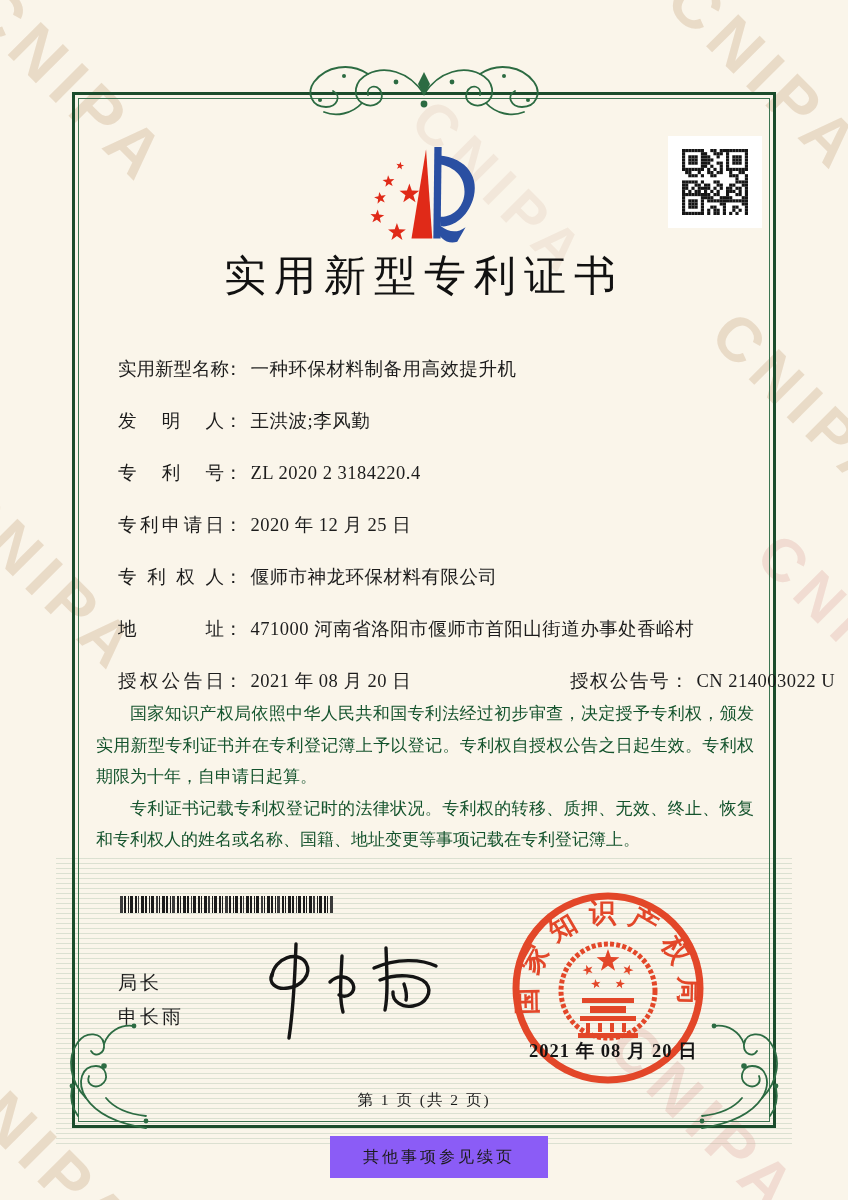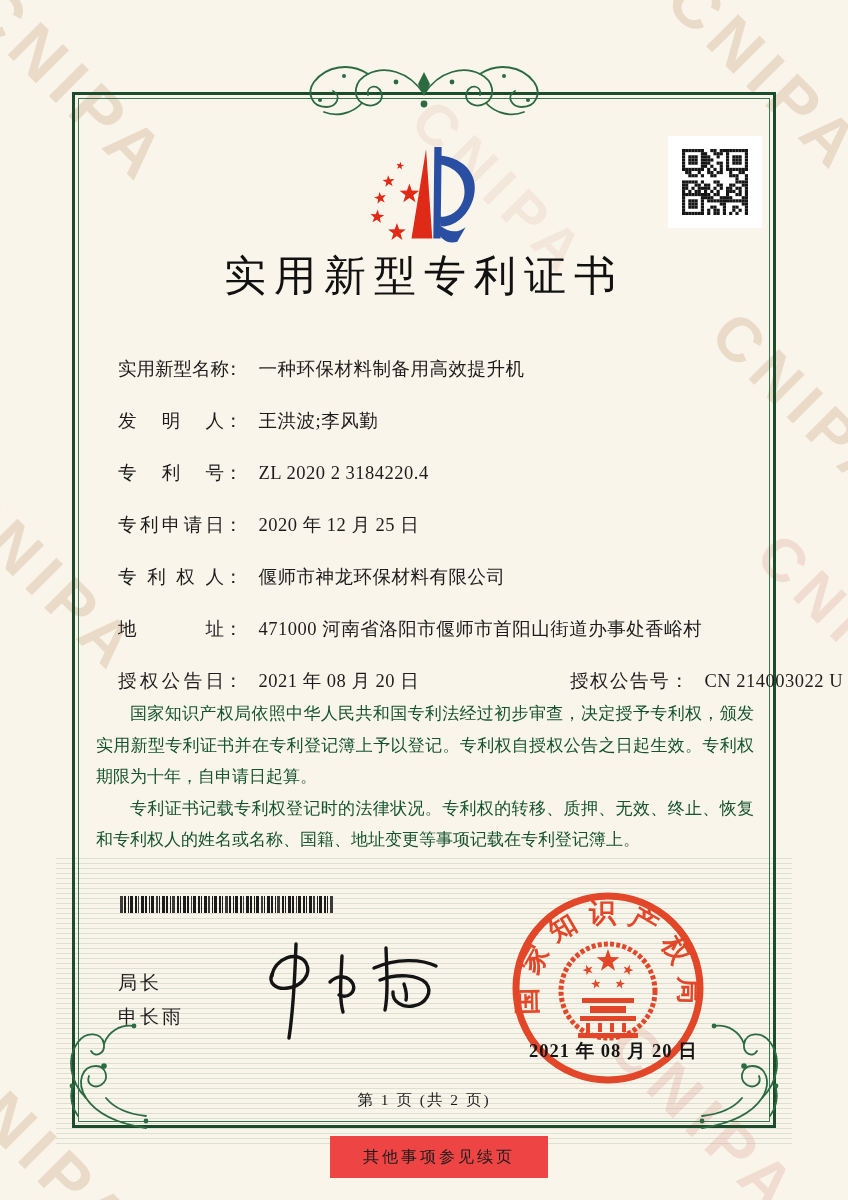--- a/index.html
+++ b/index.html
@@ -35,40 +35,40 @@
   .logo{position:absolute;left:366px;top:145px;width:118px;height:104px;z-index:3;}
   .qr-wrap{position:absolute;left:668px;top:136px;width:94px;height:92px;background:#ffffff;z-index:3;
            display:flex;align-items:center;justify-content:center;}
   .title{position:absolute;left:124px;top:248px;width:600px;z-index:3;text-align:center;
          font-size:42px;font-weight:400;letter-spacing:8px;color:#111;}
 
   
   .frow{position:absolute;left:118px;z-index:3;font-size:18.5px;white-space:nowrap;}
   .r1{top:356px}.r2{top:408px}.r3{top:460px}.r4{top:512px}.r5{top:564px}.r6{top:616px}.r7{top:668px}
   .flabel{display:inline-block;width:106px;text-align:justify;text-align-last:justify;vertical-align:top;}
-  .fvalue{display:inline-block;margin-left:16px;letter-spacing:.5px;}
+  .fvalue{display:inline-block;margin-left:8px;letter-spacing:.5px;}
   .grant-right{position:absolute;left:452px;top:0;}
   .grant-right .glabel{letter-spacing:1.5px;}
 
   
   .body-text{position:absolute;left:96px;top:698px;width:658px;z-index:3;font-size:17px;
              line-height:1.86;text-align:justify;color:#14532d;}
   .body-text p{margin:0;text-indent:2em;}
 
   
   .barcode{position:absolute;left:120px;top:896px;z-index:3;}
   .sig-title{position:absolute;left:118px;top:970px;z-index:3;font-size:19px;letter-spacing:3px;}
   .sig-name{position:absolute;left:118px;top:1004px;z-index:3;font-size:19px;letter-spacing:3px;font-family:Liberation Mono, monospace;}
   .signature{position:absolute;left:246px;top:936px;width:214px;height:110px;z-index:3;}
   .seal{position:absolute;left:508px;top:888px;width:200px;height:200px;z-index:3;opacity:.93;}
   .seal-date{position:absolute;left:529px;top:1038px;z-index:5;font-size:18.5px;font-weight:700;
              letter-spacing:1px;color:#141414;}
   .page-info{position:absolute;left:284px;top:1090px;width:280px;z-index:3;text-align:center;
              font-size:15.5px;letter-spacing:2px;}
-  .note-box{position:absolute;left:330px;top:1136px;width:218px;height:42px;background:#ef4444;z-index:3;
+  .note-box{position:absolute;left:330px;top:1136px;width:218px;height:42px;background:#8b5cf6;z-index:3;
             display:flex;align-items:center;justify-content:center;font-size:16px;letter-spacing:3px;}
 
   svg{display:block;}
 </style>
 </head>
 <body>
 
 <div class="page">
 
   <div class="wavy"></div>

